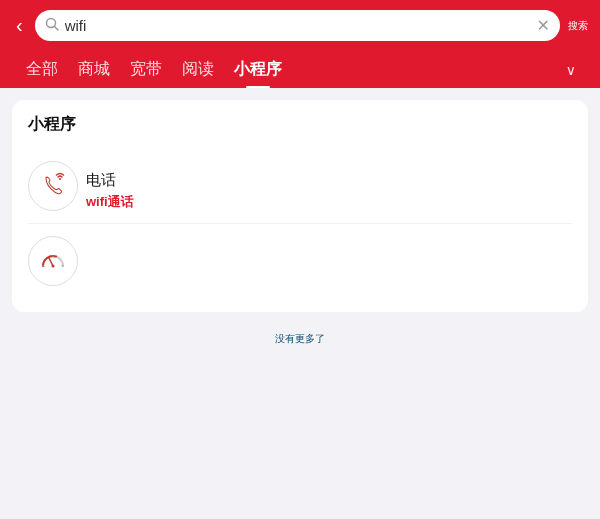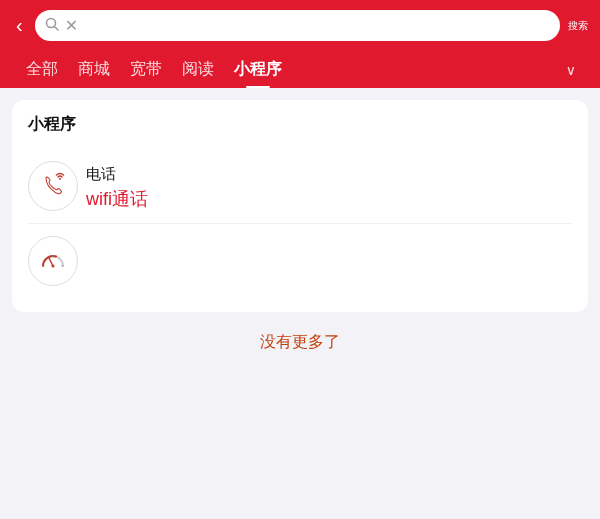--- a/index.html
+++ b/index.html
@@ -159,44 +159,46 @@
     }
 
     .item-name {
       font-size: 15px;
       font-weight: 500;
       color: #111;
       margin-bottom: 3px;
     }
 
     .item-desc {
-      font-size: 18px;
+      font-size: 13px;
       color: #e0192e;
+      font-weight: bold;
     }
 
     .no-more {
       text-align: center;
-      color: #c2410c;
-      font-size: 16px;
+      color: #0c4a6e;
+      font-size: 10px;
       padding: 20px 0 8px;
     }
   </style>
 </head>
 <body>
 
 <div class="header">
   <div class="search-row">
     <div class="back-btn">‹</div>
     <div class="search-bar">
       <div class="search-icon-wrap">
         <svg width="14" height="14" viewBox="0 0 14 14" fill="none">
           <circle cx="6" cy="6" r="4.5" stroke="#999" stroke-width="1.5"></circle>
           <line x1="9.5" y1="9.5" x2="13" y2="13" stroke="#999" stroke-width="1.5" stroke-linecap="round"></line>
         </svg>
       </div>
+      <input class="search-input" type="text" value="wifi" style="">
       <div class="clear-btn">✕</div>
     </div>
     <div class="search-btn">搜索</div>
   </div>
 
   <div class="tabs-row">
     <div class="tab-item">全部</div>
     <div class="tab-item">商城</div>
     <div class="tab-item">宽带</div>
     <div class="tab-item">阅读</div>

